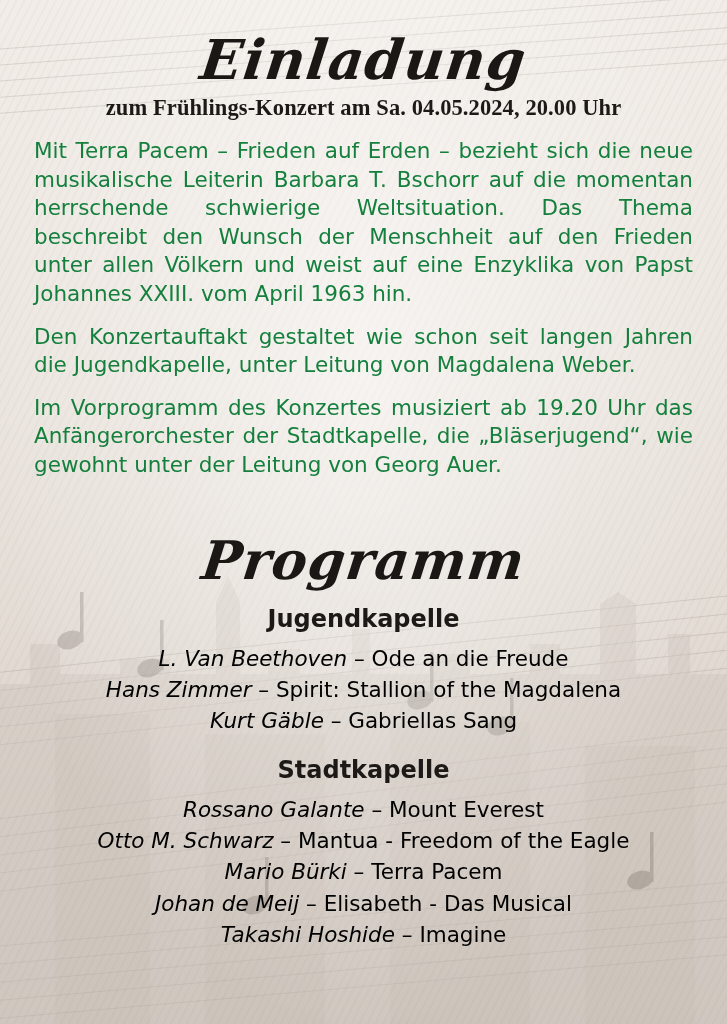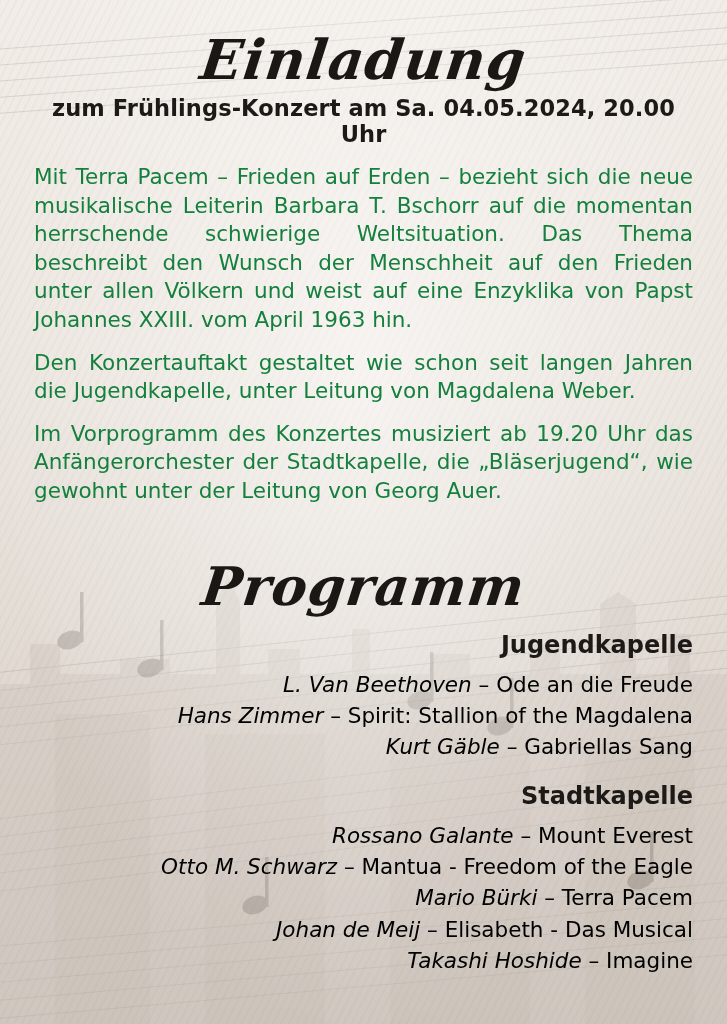--- a/index.html
+++ b/index.html
@@ -93,20 +93,21 @@
     margin: 6px 0 4px 0;
     transform: skewX(-7deg);
   }
   .subtitle {
     text-align: center;
     font-size: 22.5px;
     font-weight: 700;
     letter-spacing: .1px;
     margin: 8px 0 16px 0;
     color: #1c1917;
+    font-family: Liberation Serif, serif;
   }
 
   .body-par {
     font-size: 21.5px;
     line-height: 1.33;
     text-align: justify;
     text-justify: inter-word;
     margin: 0 0 14px 0;
     color: #15803d;
     hyphens: none;
@@ -114,21 +115,21 @@
   .body-par:last-of-type { margin-bottom: 8px; }
 
   .title-programm {
     font-size: 53px;
     margin: 54px 0 18px 0;
     transform: skewX(-7deg);
   }
 
   .section {
     margin-top: 18px;
-    text-align: right;
+    text-align: center;
   }
   .section-heading {
     font-size: 24px;
     font-weight: 700;
     margin: 0 0 10px 0;
     color: #1c1917;
   }
   .piece {
     font-size: 21.5px;
     line-height: 1.45;

